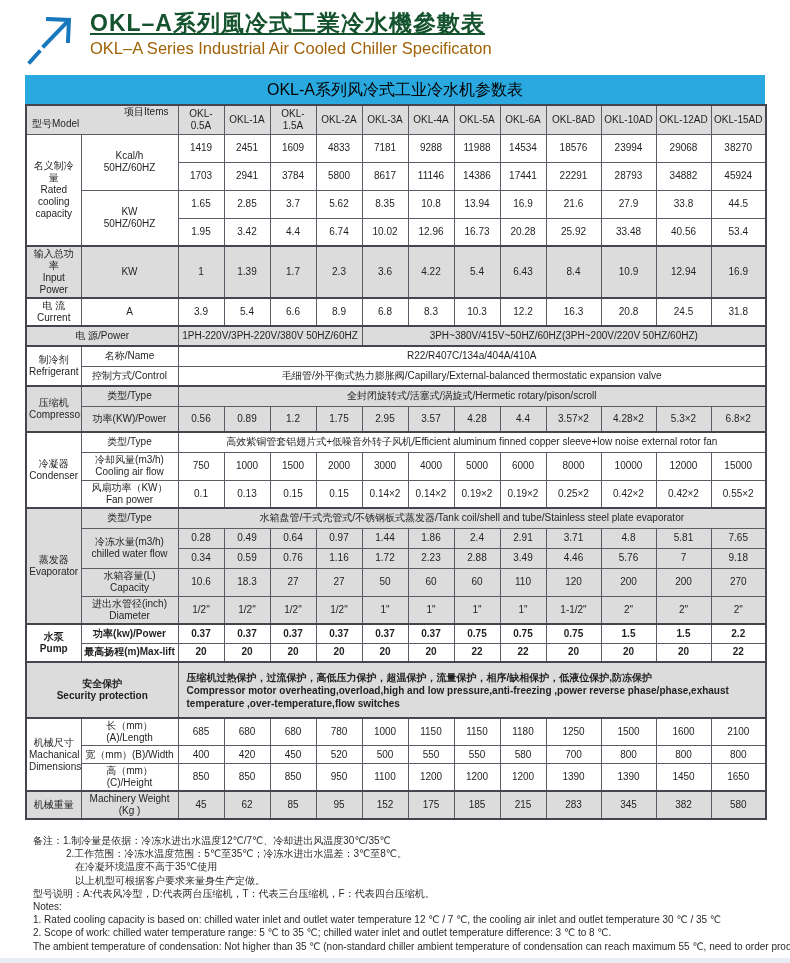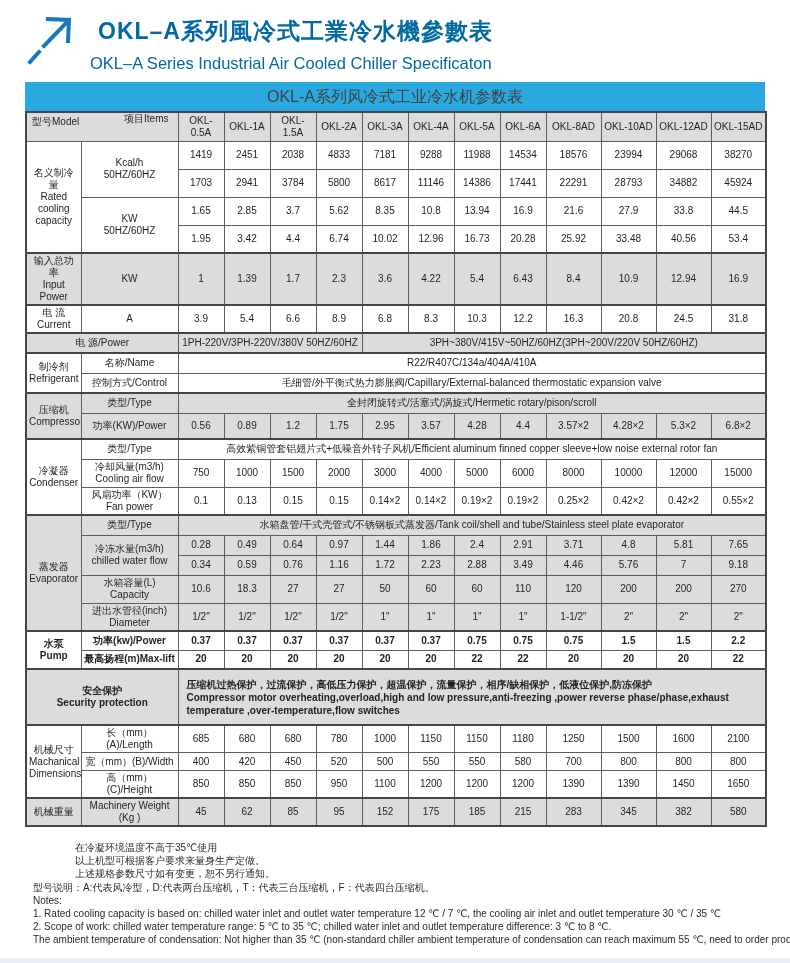--- a/index.html
+++ b/index.html
@@ -2,37 +2,37 @@
 <html><head>
 <meta charset="utf-8">
 <style>
   html,body{margin:0;padding:0;}
   .page{position:relative;width:790px;height:963px;background:#ffffff;
         font-family:"Liberation Sans","DejaVu Sans",sans-serif;color:#222;overflow:hidden;}
   
   .hdr{display:flex;align-items:flex-start;padding:10px 0 0 24px;}
   .hdr svg{flex:0 0 auto;margin-top:2px;}
   .titles{margin-left:16px;}
-  .title-zh{font-size:23px;font-weight:700;color:#0369a1;margin:8px;line-height:27px;letter-spacing:1px;}
-  .title-en{font-size:16.5px;font-weight:400;color:#0369a1;margin:1px 16px 0 0;line-height:20px;}
+  .title-zh{font-size:23px;font-weight:700;color:#14532d;margin:0;line-height:27px;letter-spacing:1px;text-decoration:underline;}
+  .title-en{font-size:16.5px;font-weight:400;color:#a16207;margin:1px 16px 0 0;line-height:20px;}
   
   .tablewrap{margin:9px 25px 0 25px;}
-  .caption{background:#29a9e0;color:#404040;text-align:center;font-size:16px;height:27px;line-height:27px;
+  .caption{background:#29a9e0;color:#000000;text-align:center;font-size:16px;height:27px;line-height:27px;
            border:1px solid #29a9e0;}
   table{width:740px;border-collapse:collapse;table-layout:fixed;font-size:10px;color:#1f1f1f;
         border:2px solid #45454f;}
   td{border:1px solid #5c5c66;text-align:center;vertical-align:middle;padding:1px 2px;overflow:hidden;line-height:12px;}
   tr.gray td{background:#dcdcdc;}
   tr.white td{background:#ffffff;}
   tr.sec-top td{border-top:2px solid #45454f;}
   .h-head{height:29px;} .h-lg{height:28px;} .h-md{height:26px;} .h-sm{height:20px;}
   .h-pump{height:19px;font-weight:bold;} .h-sec{height:56px;font-weight:bold;} .h-dim{height:18px;} .h-wt{height:26px;}
   .corner{position:relative;padding:0;
     background-image:linear-gradient(to bottom right,transparent calc(50% - 0.5px),#7a7a84 calc(50% - 0.5px),#7a7a84 calc(50% + 0.5px),transparent calc(50% + 0.5px));}
-  .c-model{position:absolute;left:5px;bottom:13px;}
+  .c-model{position:absolute;left:5px;bottom:4px;}
   .c-items{position:absolute;right:9px;top:0;}
   .lbl2 div{line-height:12px;}
   td.freecell{text-align:center;}
   td.sec-cell{text-align:left;padding:5px 8px;line-height:13px;}
   td.sec-cell div{margin:0;}
   
   .notes{margin:14px 0 0 33px;font-size:10px;line-height:13.2px;color:#2a2a2a;}
   .note-line{white-space:nowrap;}
   .ind-a{padding-left:33px;}
   .ind-b{padding-left:42px;}
@@ -101,21 +101,21 @@
         <td rowspan="4" class="lbl2">
           <div>名义制冷量</div>
               <div>Rated cooling capacity</div>
         </td>
         <td rowspan="2" class="lbl2">
           <div>Kcal/h</div>
               <div>50HZ/60HZ</div>
         </td>
       <td>1419</td>
             <td>2451</td>
-            <td>2038</td>
+            <td>1609</td>
             <td>4833</td>
             <td>7181</td>
             <td>9288</td>
             <td>11988</td>
             <td>14534</td>
             <td>18576</td>
             <td>23994</td>
             <td>29068</td>
             <td>38270</td>
           </tr>
@@ -485,23 +485,24 @@
             <td>345</td>
             <td>382</td>
             <td>580</td>
           </tr>
 
       </tbody>
     </table>
   </div>
 
   <div class="notes">
+    <div class="note-line">备注：1.制冷量是依据：冷冻水进出水温度12℃/7℃、冷却进出风温度30℃/35℃</div>
+    <div class="note-line ind-a">2.工作范围：冷冻水温度范围：5℃至35℃；冷冻水进出水温差：3℃至8℃。</div>
     <div class="note-line ind-b">在冷凝环境温度不高于35℃使用</div>
     <div class="note-line ind-b">以上机型可根据客户要求来量身生产定做。</div>
-    <div class="note-line ind-b">上述规格参数尺寸如有变更，恕不另行通知。</div>
     <div class="note-line">型号说明：A:代表风冷型，D:代表两台压缩机，T：代表三台压缩机，F：代表四台压缩机。</div>
     <div class="note-line">Notes:</div>
     <div class="note-line">1. Rated cooling capacity is based on: chilled water inlet and outlet water temperature 12 ℃ / 7 ℃, the cooling air inlet and outlet temperature 30 ℃ / 35 ℃</div>
     <div class="note-line">2. Scope of work: chilled water temperature range: 5 ℃ to 35 ℃; chilled water inlet and outlet temperature difference: 3 ℃ to 8 ℃.</div>
     <div class="note-line">The ambient temperature of condensation: Not higher than 35 ℃ (non-standard chiller ambient temperature of condensation can reach maximum 55 ℃, need to order production).</div>
 
   </div>
 
   <div class="bottom-strip"></div>
 </div>

